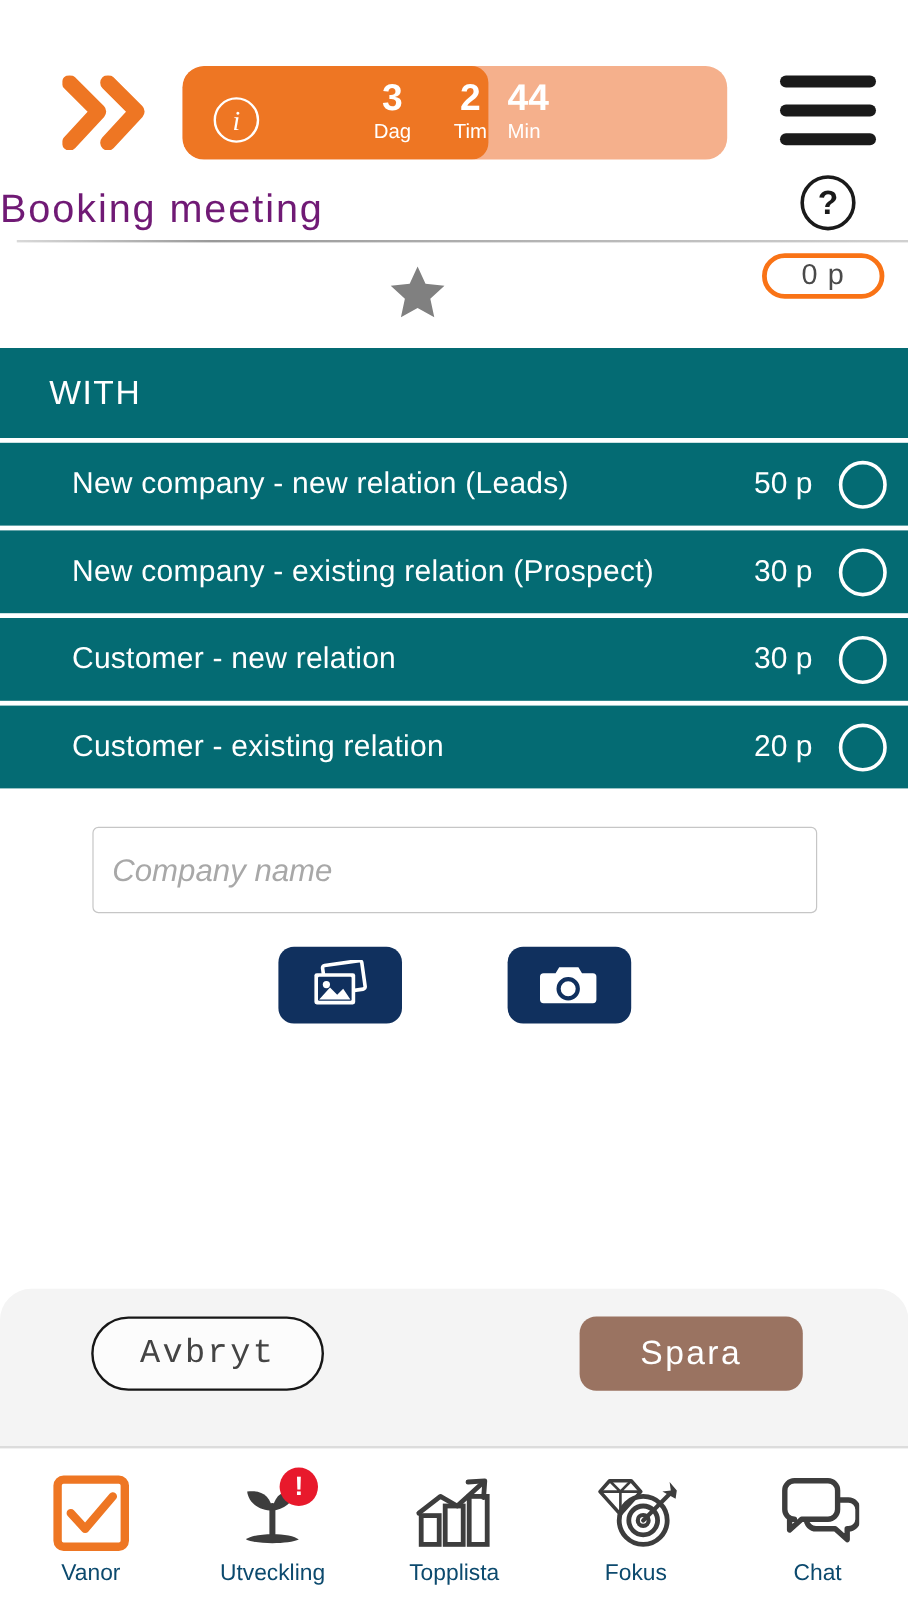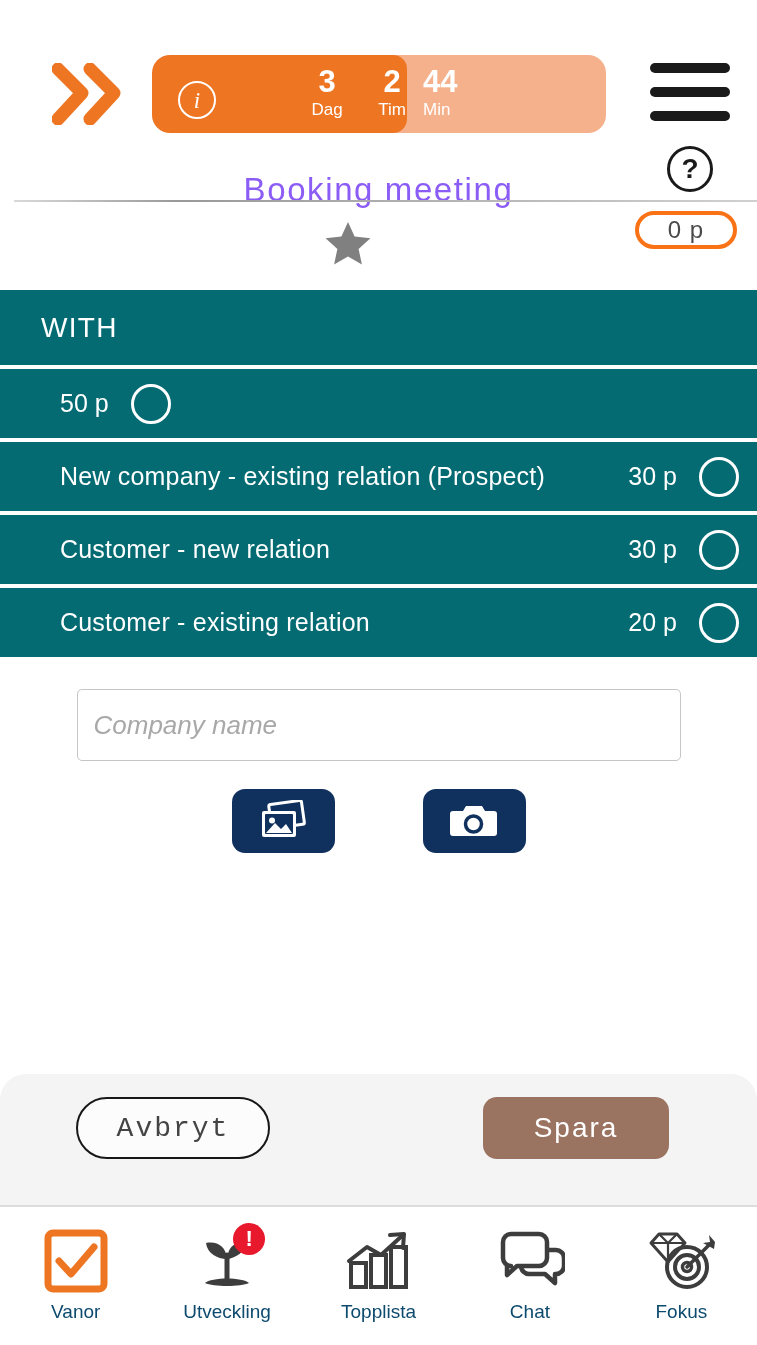--- a/index.html
+++ b/index.html
@@ -67,22 +67,22 @@
     position:absolute; right:44px; top:146px;
     width:46px; height:46px; border-radius:50%;
     border:3.5px solid #1a1a1a;
     display:flex; align-items:center; justify-content:center;
     font-size:28px; font-weight:bold; color:#1a1a1a;
     font-family:"Liberation Sans", sans-serif; line-height:1;
   }
 
   .page-title {
     position:absolute; left:0; right:0; top:155px;
-    text-align:center;
-    font-size:33px; color:#8b5cf6; letter-spacing:1.6px;margin-top:16px;
+    text-align:left;
+    font-size:33px; color:#701a75; letter-spacing:1.6px;
   }
 
   .divider {
     position:absolute; left:14px; right:0; top:200px;
     height:2px;
     background:linear-gradient(to right,#d9d9d9 0%, #999 22%, #b5b5b5 60%, #d0d0d0 100%);
   }
 
   
   .subbar { position:relative; height:90px; }
@@ -250,20 +250,21 @@
         <path d="M23 1 L29.6 15.5 L45.4 17.2 L33.6 27.9 L36.9 43.4 L23 35.6 L9.1 43.4 L12.4 27.9 L0.6 17.2 L16.4 15.5 Z" fill="#808080"></path>
       </svg>
     </div>
     <div class="points-badge">0 p</div>
   </div>
 
   <div class="list">
     <div class="list-header">WITH</div>
 
     <div class="list-row">
+      <div class="row-label">New company - new relation (Leads)</div>
       <div class="row-points">50 p</div>
       <div class="row-radio"></div>
     </div>
 
     <div class="list-row">
       <div class="row-label">New company - existing relation (Prospect)</div>
       <div class="row-points">30 p</div>
       <div class="row-radio"></div>
     </div>
 
@@ -345,38 +346,38 @@
           <rect x="46" y="18" width="15" height="40" fill="none" stroke="#3d3d3d" stroke-width="4"></rect>
           <path d="M4 32 L22 18 L36 26 L58 6" fill="none" stroke="#3d3d3d" stroke-width="4" stroke-linecap="round" stroke-linejoin="round"></path>
           <path d="M45 6 L59 5 L58 19" fill="none" stroke="#3d3d3d" stroke-width="4" stroke-linecap="round" stroke-linejoin="round"></path>
         </svg>
       </div>
       <div class="nav-label">Topplista</div>
     </div>
 
     <div class="nav-item">
       <div class="nav-icon">
-        <svg width="70" height="62" viewBox="0 0 70 62">
-          <path d="M8 12 a8 8 0 0 1 8-8 h28 a8 8 0 0 1 8 8 v16 a8 8 0 0 1 -8 8 h-22 l-10 9 v-9 h4 a8 8 0 0 1 -8 -8 z" fill="none" stroke="#3d3d3d" stroke-width="4.5" stroke-linejoin="round"></path>
-          <path d="M26 36 a8 8 0 0 0 8 8 h16 l10 9 v-9 h1 a8 8 0 0 0 8 -8 v-8 a8 8 0 0 0 -8 -8 h-9" fill="none" stroke="#3d3d3d" stroke-width="4.5" stroke-linejoin="round"></path>
-        </svg>
-      </div>
-      <div class="nav-label">Chat</div>
-    </div>
-
-    <div class="nav-item">
-      <div class="nav-icon">
         <svg width="76" height="64" viewBox="0 0 76 64">
           <path d="M8 14 L16 5 L34 5 L42 14 L25 33 Z" fill="none" stroke="#3d3d3d" stroke-width="3" stroke-linejoin="round"></path>
           <path d="M8 14 L42 14 M16 5 L25 14 M34 5 L25 14 M25 14 L25 33" fill="none" stroke="#3d3d3d" stroke-width="2.2"></path>
           <circle cx="44" cy="38" r="20" fill="none" stroke="#3d3d3d" stroke-width="4"></circle>
           <circle cx="44" cy="38" r="12" fill="none" stroke="#3d3d3d" stroke-width="4"></circle>
           <circle cx="44" cy="38" r="4.5" fill="none" stroke="#3d3d3d" stroke-width="3.5"></circle>
           <path d="M44 38 L66 16" fill="none" stroke="#3d3d3d" stroke-width="3.5" stroke-linecap="round"></path>
           <path d="M60 14 L67 13 L66 6 L72 13 L71 20 Z" fill="#3d3d3d"></path>
         </svg>
       </div>
       <div class="nav-label">Fokus</div>
     </div>
 
+    <div class="nav-item">
+      <div class="nav-icon">
+        <svg width="70" height="62" viewBox="0 0 70 62">
+          <path d="M8 12 a8 8 0 0 1 8-8 h28 a8 8 0 0 1 8 8 v16 a8 8 0 0 1 -8 8 h-22 l-10 9 v-9 h4 a8 8 0 0 1 -8 -8 z" fill="none" stroke="#3d3d3d" stroke-width="4.5" stroke-linejoin="round"></path>
+          <path d="M26 36 a8 8 0 0 0 8 8 h16 l10 9 v-9 h1 a8 8 0 0 0 8 -8 v-8 a8 8 0 0 0 -8 -8 h-9" fill="none" stroke="#3d3d3d" stroke-width="4.5" stroke-linejoin="round"></path>
+        </svg>
+      </div>
+      <div class="nav-label">Chat</div>
+    </div>
+
   </div>
 
 </div>
 
 </body></html>

